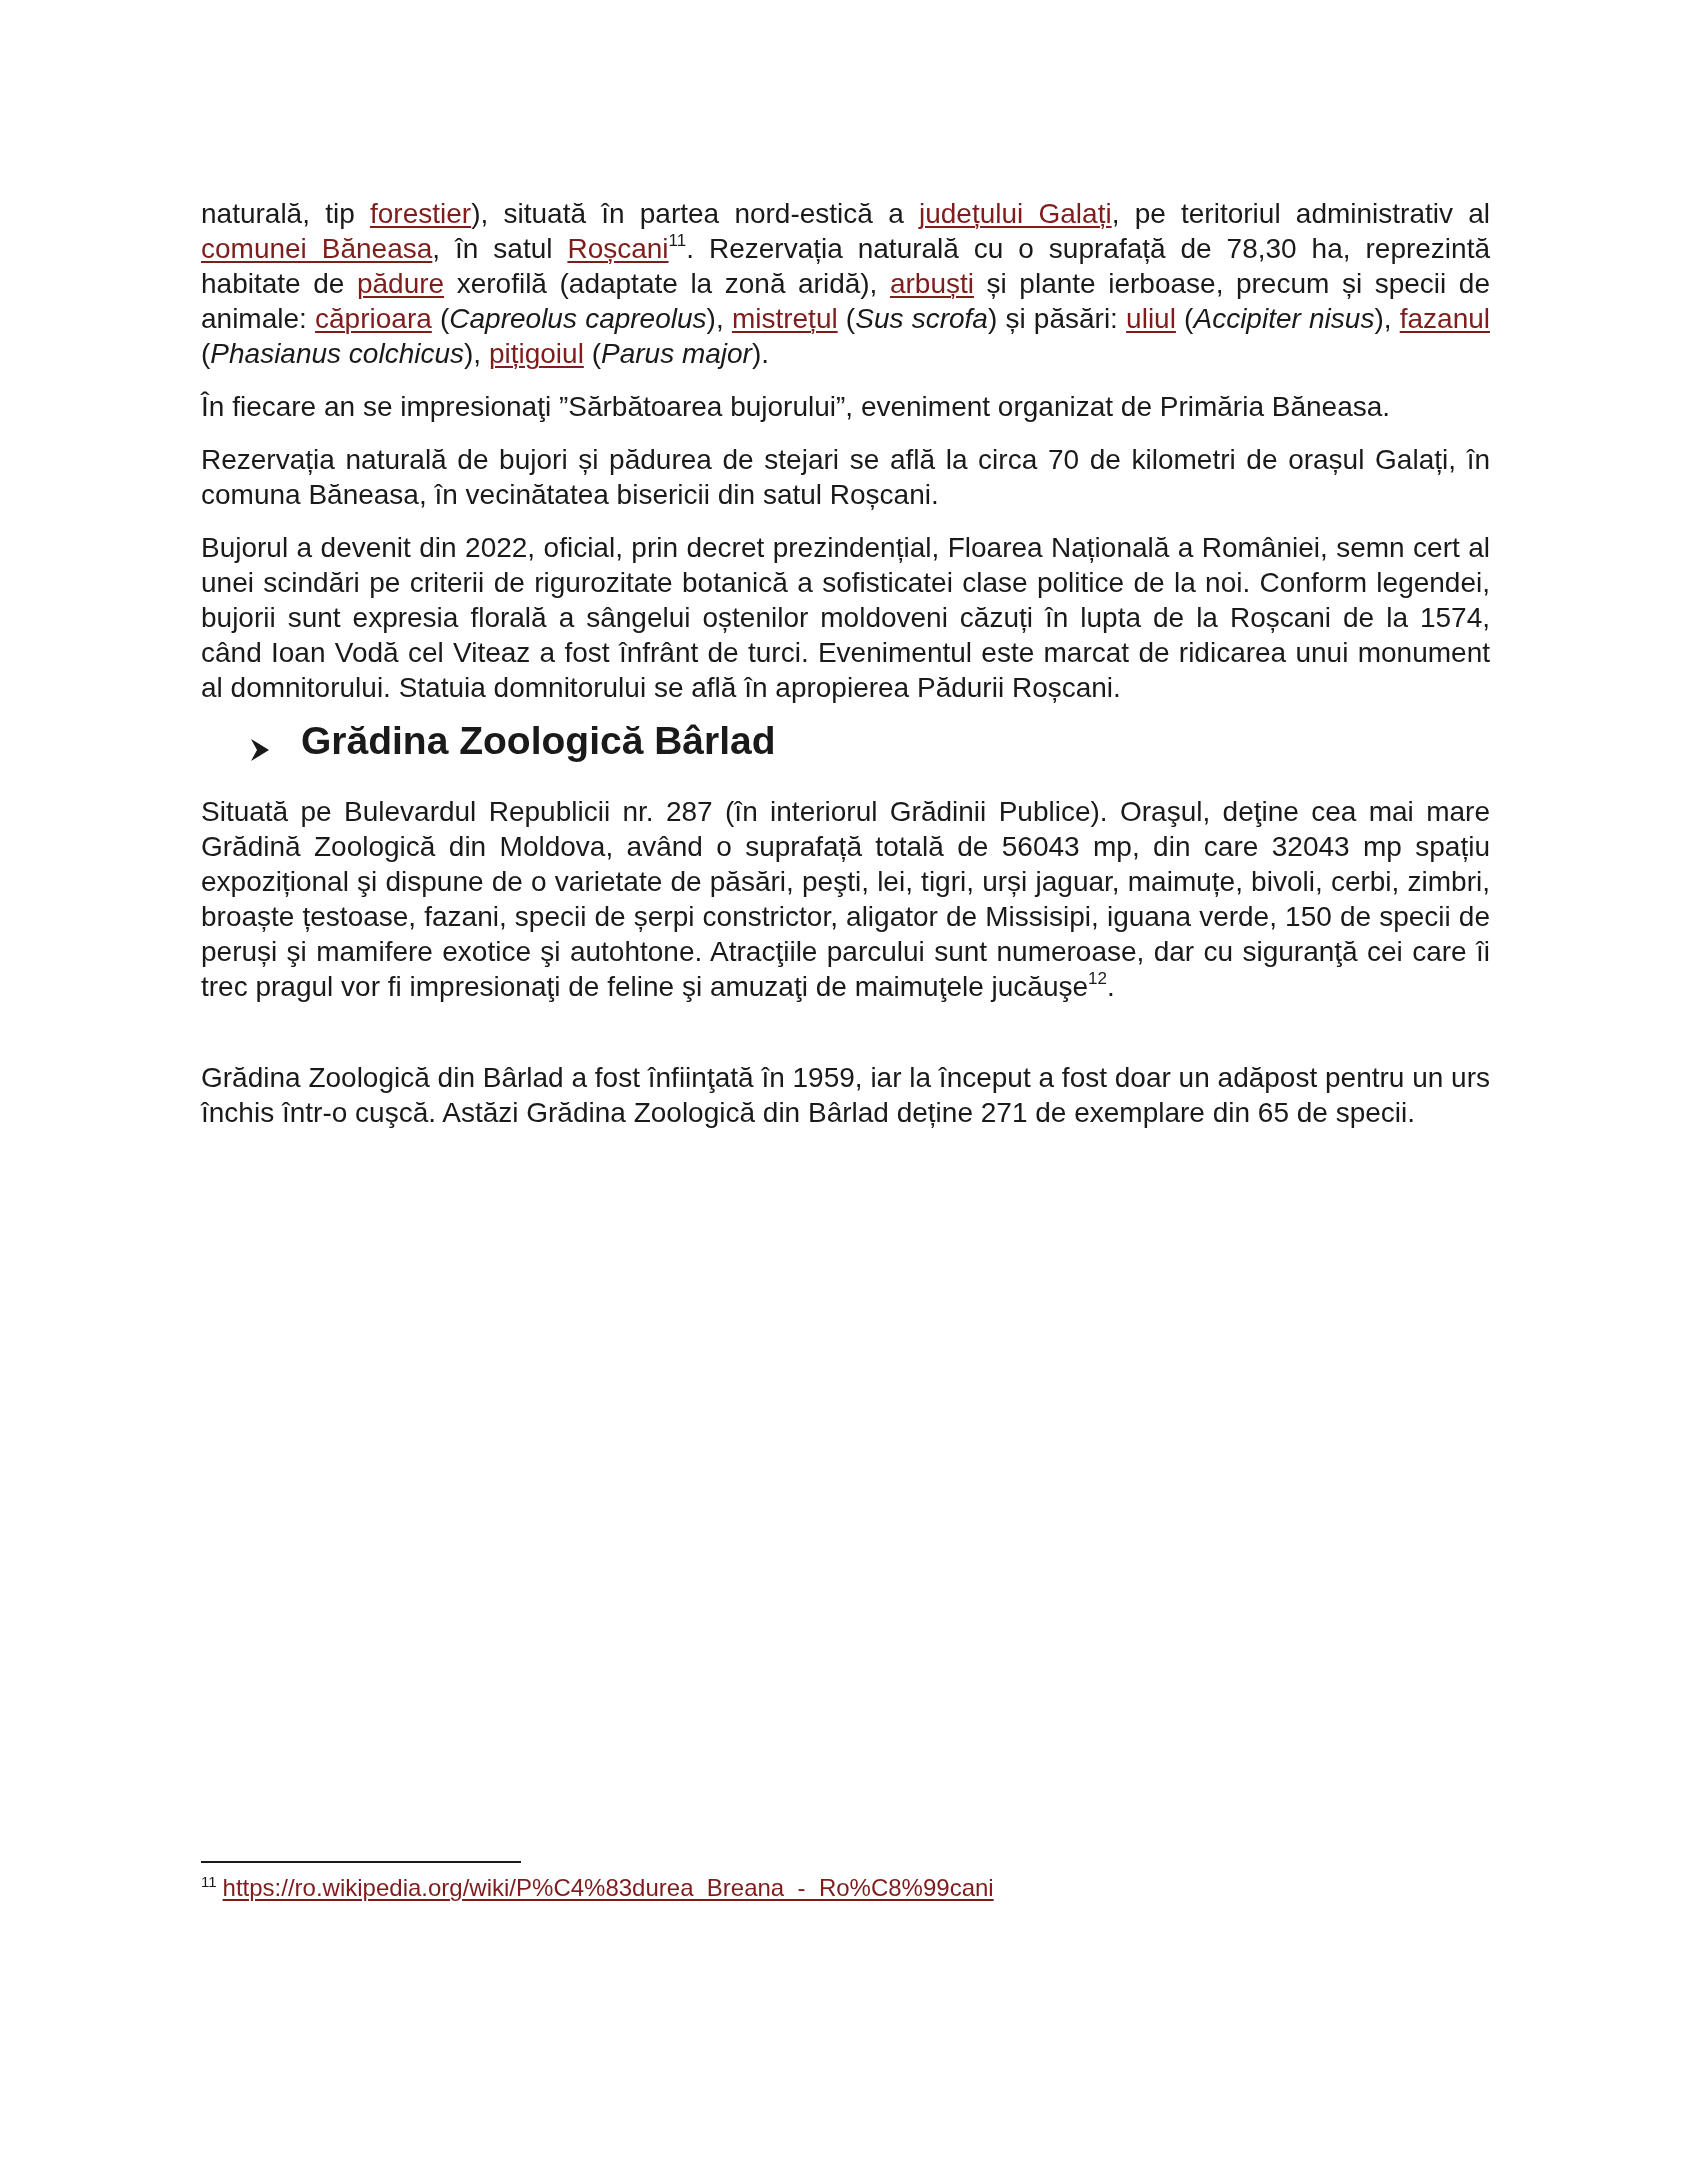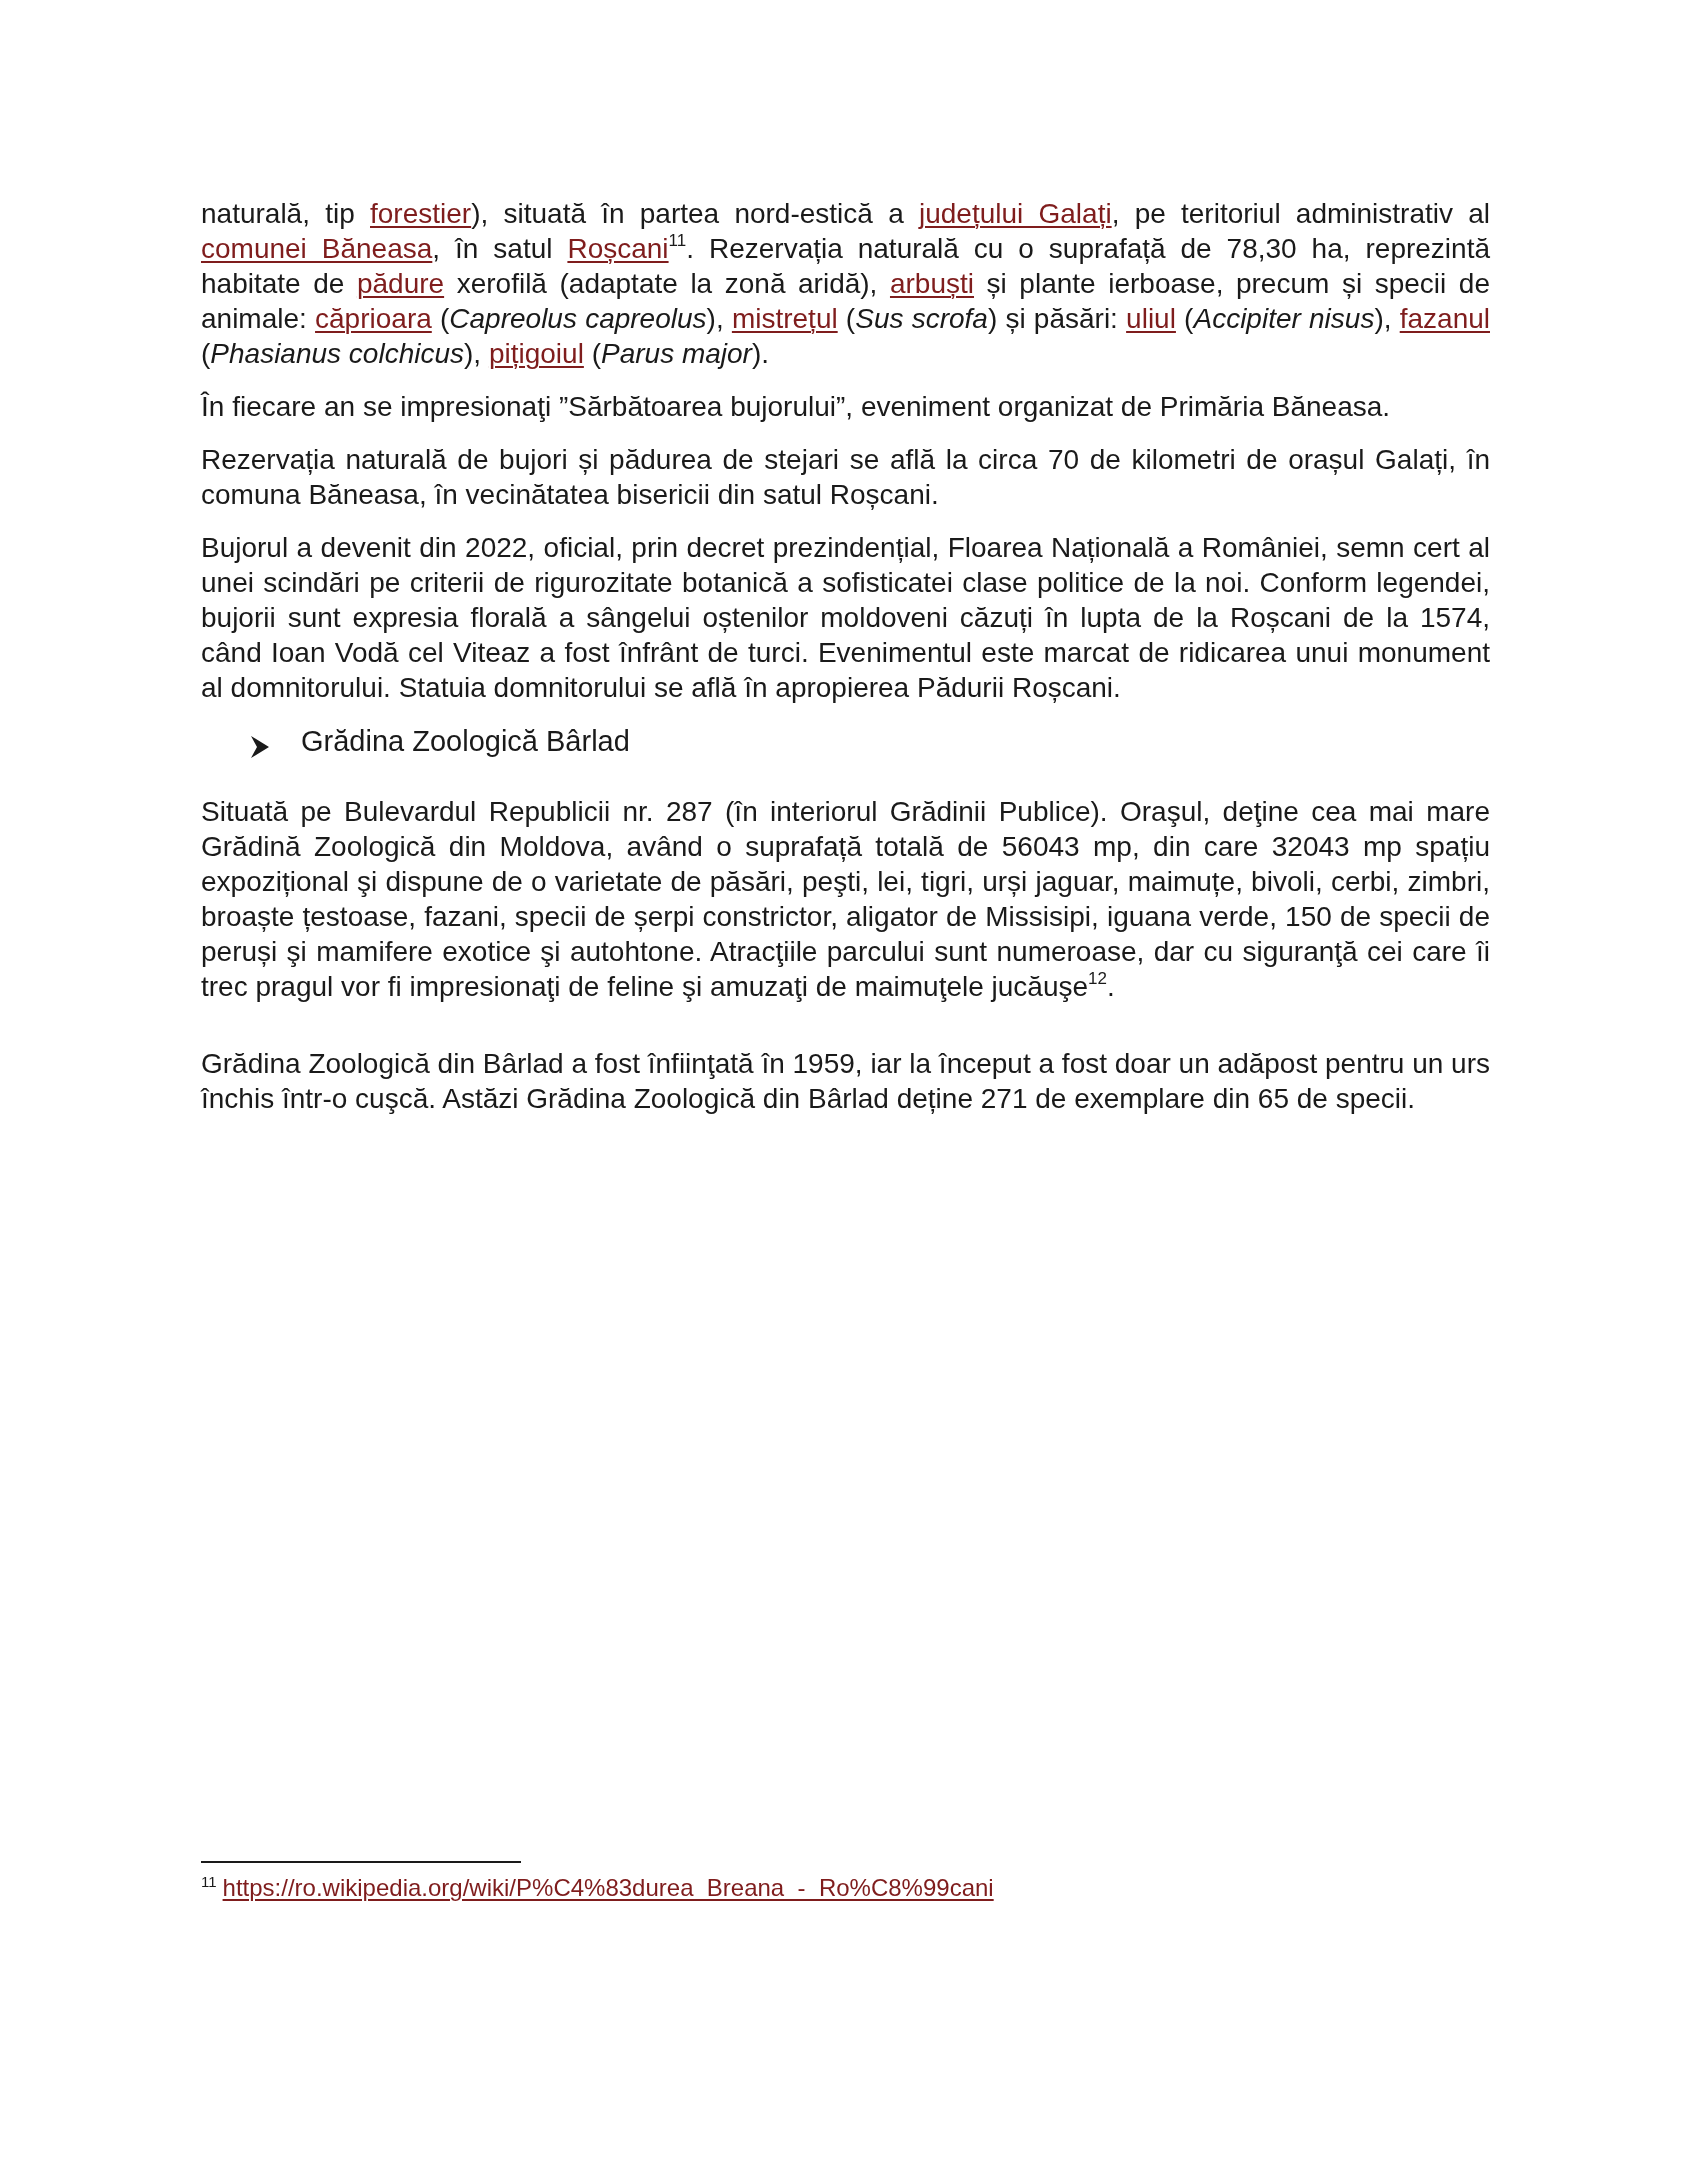--- a/index.html
+++ b/index.html
@@ -21,43 +21,43 @@
       top: 196px;
       width: 1289px;
     }
     .para {
       font-size: 28px;
       line-height: 35px;
       text-align: justify;
       margin: 0 0 18px 0;
     }
     .para.gap-large {
-      margin-bottom: 42px;
+      margin-bottom: 56px;
     }
     a.doc-link {
       color: #7f1d1d;
       text-decoration: underline;
       text-decoration-thickness: 2px;
       text-underline-offset: 3px;
     }
     sup.fn {
       font-size: 17px;
       line-height: 0;
       vertical-align: super;
       position: relative;
       top: -2px;
     }
     .section-heading {
       display: flex;
       align-items: center;
       margin: 18px 0 35px 0;
       padding-left: 50px;
-      font-size: 29px;
+      font-size: 39px;
       line-height: 36px;
-      font-weight: normal;
+      font-weight: bold;
     }
     .arrow-bullet {
       display: inline-block;
       width: 18px;
       height: 22px;
       margin-right: 32px;
     }
     .footnotes {
       position: absolute;
       left: 201px;

